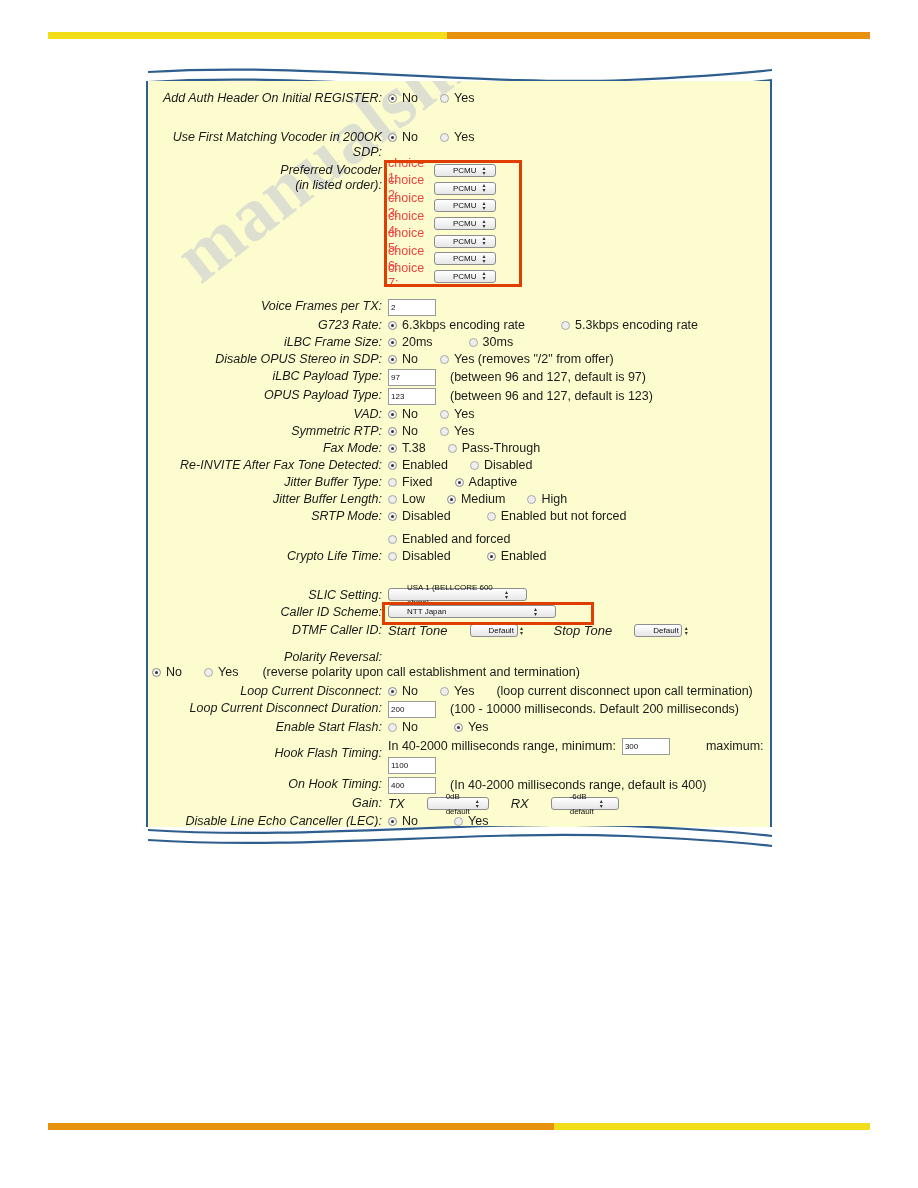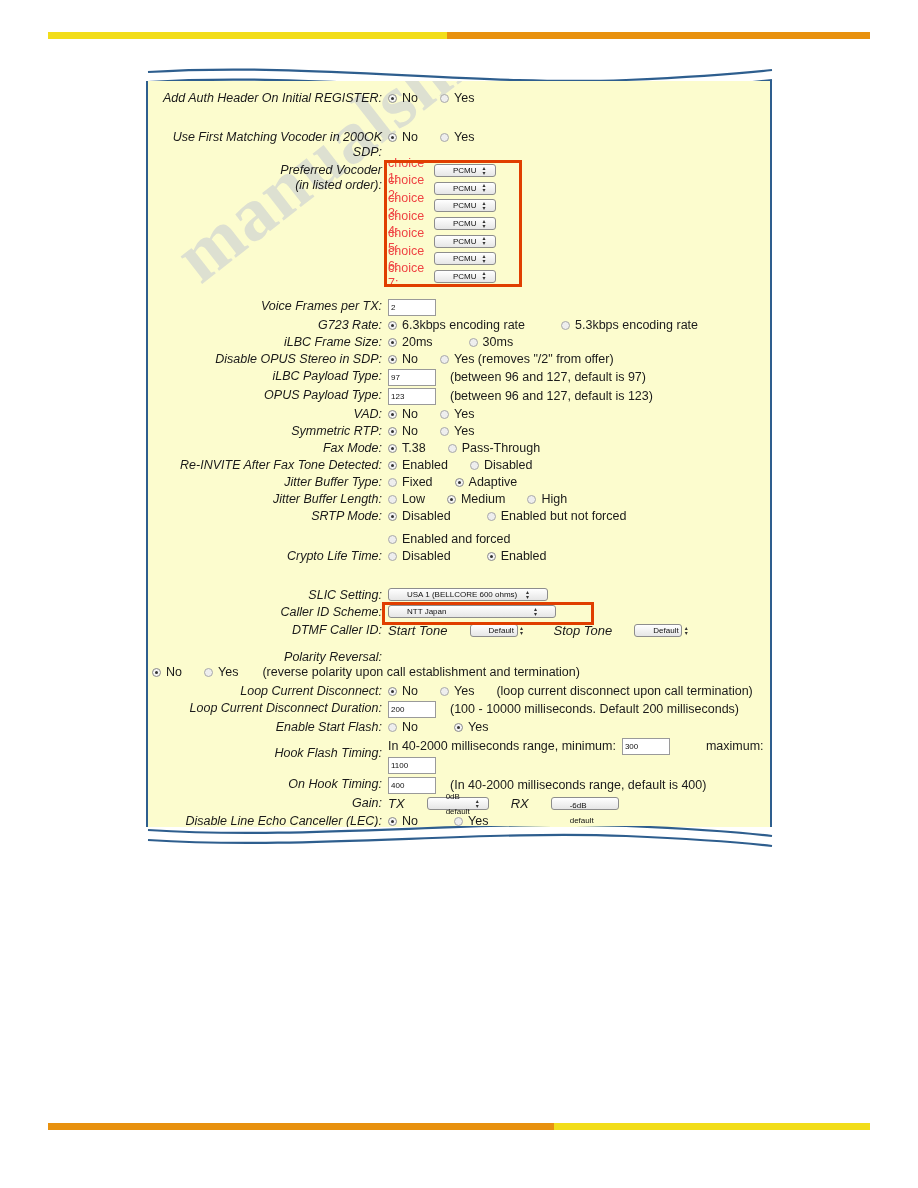--- a/index.html
+++ b/index.html
@@ -185,25 +185,25 @@
     margin-left: 6px;
     font-size: 7px;
     line-height: 7px;
     color: #333;
     display: flex;
     flex-direction: column;
     align-items: center;
   }
   .sel .arrow i { font-style: normal; font-size: 6px; line-height: 5px; }
   .sel.w-voc { width: 62px; }
-  .sel.w-slic { width: 160px; }
+  .sel.w-slic { width: 139px; }
   .sel.w-cid  { width: 168px; }
   .sel.w-tone { width: 48px; }
   .sel.w-gain { width: 62px; }
-  .sel.w-gain2 { width: 68px; flex-direction: column; }
+  .sel.w-gain2 { width: 68px; }
 
   
   .vocoder-block { position: relative; }
   .voc-row {
     display: flex;
     align-items: center;
     height: 17.6px;
   }
   .voc-name {
     font-size: 12.5px;

